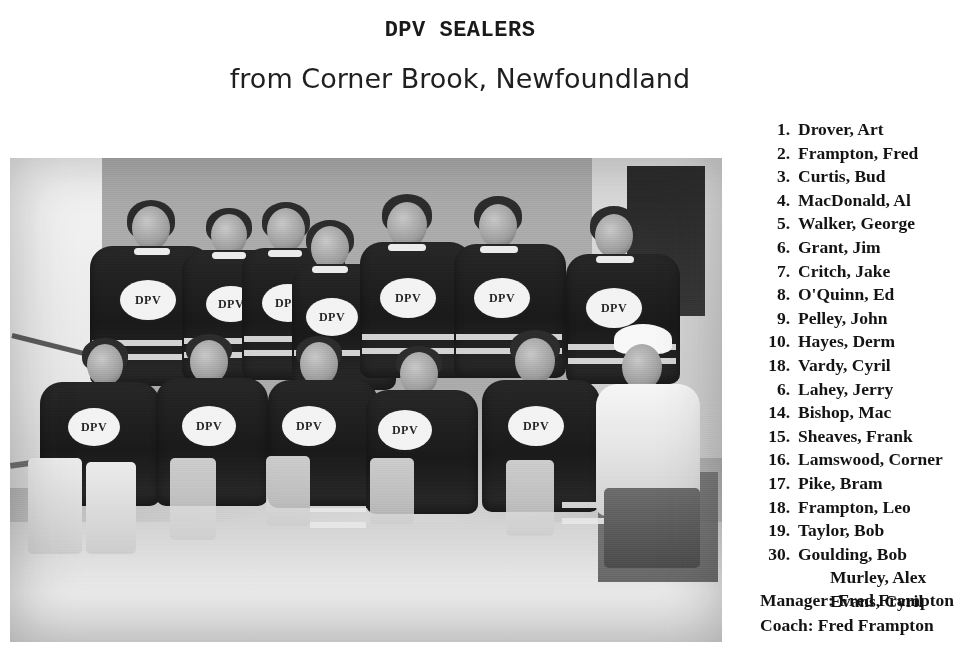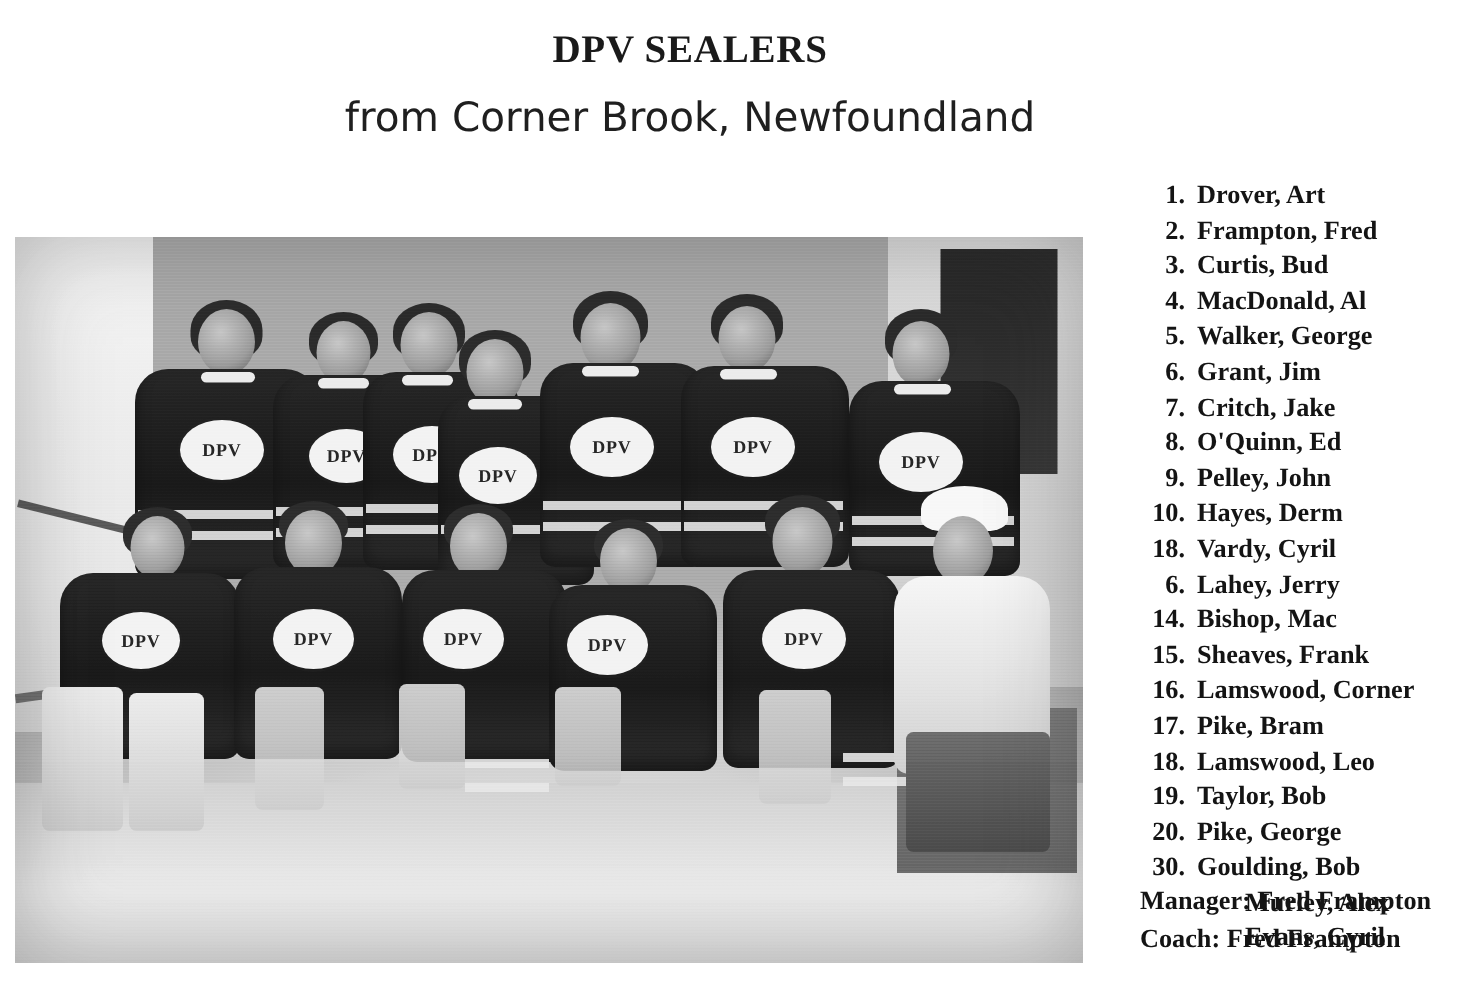--- a/index.html
+++ b/index.html
@@ -21,25 +21,25 @@
     width: 979px;
     height: 668px;
   }
 
   .title {
     position: absolute;
     top: 18px;
     left: 0;
     width: 920px;
     text-align: center;
-    font-size: 26px;
+    font-size: 22px;
     font-weight: bold;
     letter-spacing: 0.5px;
     color: #1a1a1a;
-    font-family: Liberation Serif, serif;
+    font-family: Liberation Mono, monospace;
   }
 
   .subtitle {
     position: absolute;
     top: 63px;
     left: 0;
     width: 920px;
     text-align: center;
     font-size: 27px;
     font-weight: normal;
@@ -454,29 +454,25 @@
     <div class="roster-row">
         <span class="roster-num">16.</span>
         <span class="roster-name">Lamswood, Corner</span>
       </div>
     <div class="roster-row">
         <span class="roster-num">17.</span>
         <span class="roster-name">Pike, Bram</span>
       </div>
     <div class="roster-row">
         <span class="roster-num">18.</span>
-        <span class="roster-name">Lamswood, Leo</span>
+        <span class="roster-name">Frampton, Leo</span>
       </div>
     <div class="roster-row">
         <span class="roster-num">19.</span>
         <span class="roster-name">Taylor, Bob</span>
-      </div>
-    <div class="roster-row">
-        <span class="roster-num">20.</span>
-        <span class="roster-name">Pike, George</span>
       </div>
     <div class="roster-row">
         <span class="roster-num">30.</span>
         <span class="roster-name">Goulding, Bob</span>
       </div>
     <div class="roster-row no-num indent">
         <span class="roster-num"></span>
         <span class="roster-name">Murley, Alex</span>
       </div>
     <div class="roster-row no-num indent">

